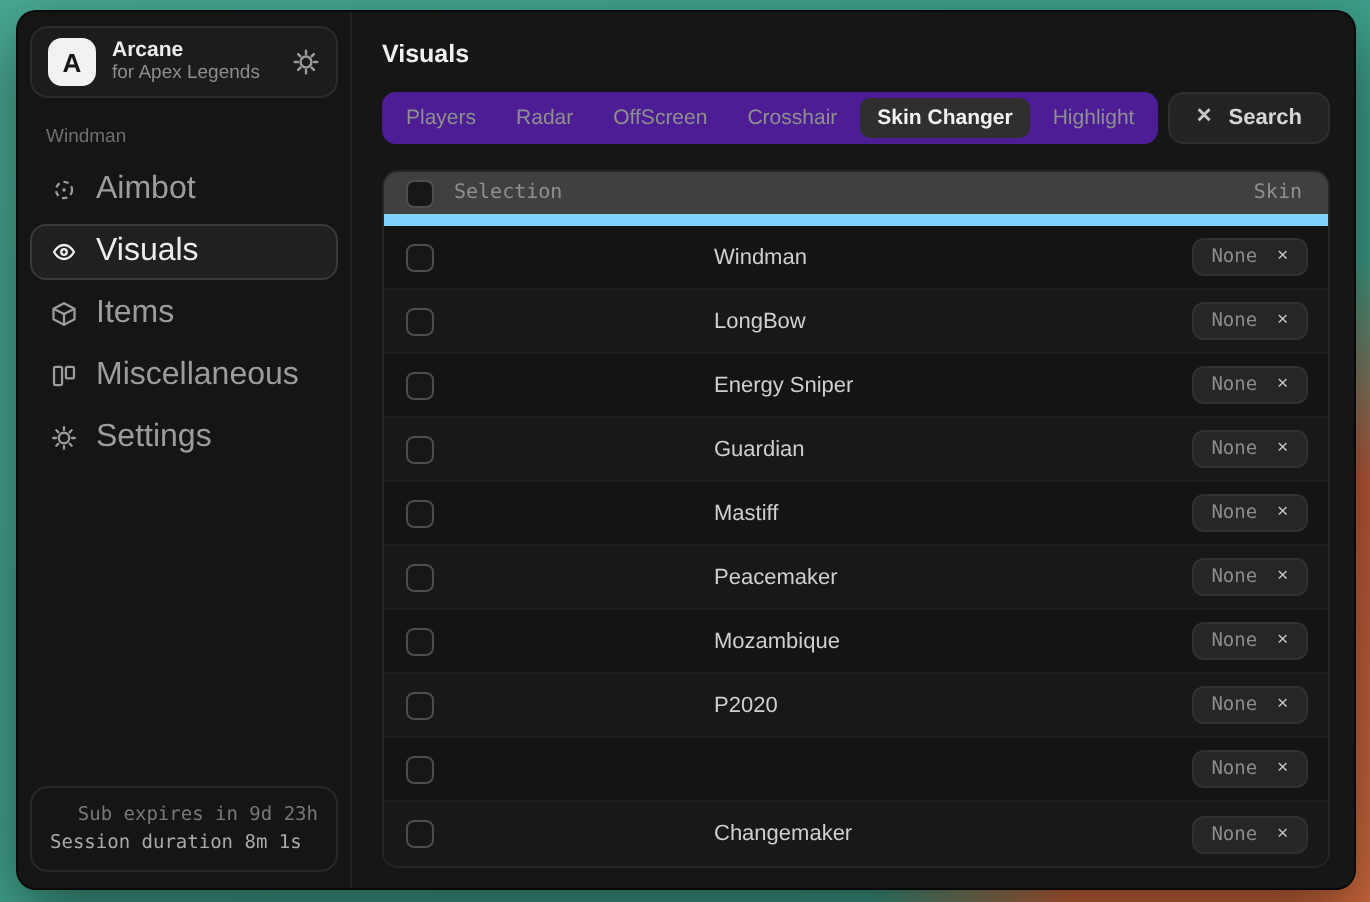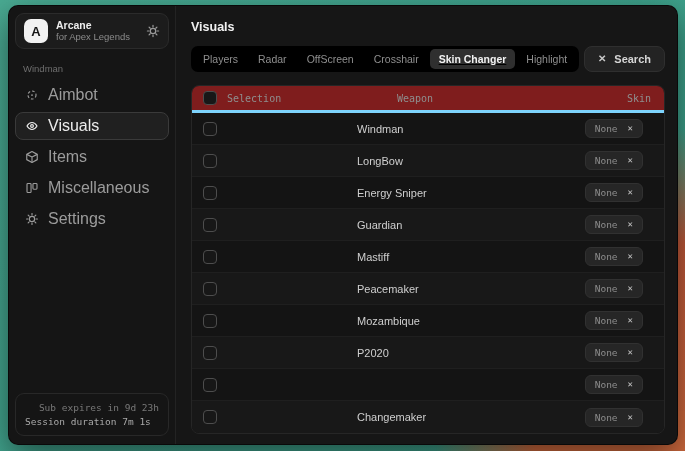--- a/index.html
+++ b/index.html
@@ -36,42 +36,42 @@
 
   .sidebar-footer { margin-top:auto; border:1px solid #282828; border-radius:9px; padding:7px 9px 6px;
     font-family:"DejaVu Sans Mono", monospace; line-height:1.5; }
   .foot-1 { font-size:9.5px; color:#787878; white-space:nowrap;text-align:right; }
   .foot-2 { font-size:9.5px; color:#a9a9a9; white-space:nowrap; }
 
   
   .main { flex:1; min-width:0; display:flex; flex-direction:column; padding:11px 12px 10px 15px; background:#161616; }
   .main-title { font-size:12.5px; font-weight:700; color:#f0f0f0; margin:3px 0 12px; }
   .toolbar { display:flex; align-items:center; justify-content:space-between; margin-bottom:13px; }
-  .tabs { display:flex; align-items:center; background:#000000; border-radius:7px; padding:3px; gap:2px;text-decoration:underline; }
+  .tabs { display:flex; align-items:center; background:#4c1d95; border-radius:7px; padding:3px; gap:2px; }
   .tab { font-size:10.5px; color:#8f8f8f; padding:4px 9px; border-radius:5px; white-space:nowrap; cursor:pointer; }
   .tab.active { background:#2f2f2f; color:#f2f2f2; font-weight:600; }
   .search-btn { display:flex; align-items:center; gap:8px; background:#232323; border:1px solid #2f2f2f;
     border-radius:8px; padding:6px 13px; color:#d6d6d6; font-size:11px; font-weight:600; cursor:pointer; }
   .search-x { font-size:10px; color:#c9c9c9; line-height:1; }
 
   .table { border:1px solid #262626; border-radius:8px; overflow:hidden; display:flex; flex-direction:column; }
   .trow { display:grid; grid-template-columns:165px 1fr auto; align-items:center; height:32px;
     border-bottom:1px solid #1f1f1f; background:#141414; }
   .trow:nth-child(even) { background:#181818; }
   .trow:last-child { border-bottom:none; }
-  .thead { height:30px; background:#7f1d1d; border-bottom:3px solid #7dd3fc;
-    font-family:"DejaVu Sans Mono", monospace; font-size:10px; color:#8f8f8f;gap:40px; }
+  .thead { height:30px; background:#404040; border-bottom:6px solid #7dd3fc;
+    font-family:"DejaVu Sans Mono", monospace; font-size:10px; color:#8f8f8f; }
   .cell-sel { display:flex; align-items:center; gap:10px; padding-left:11px; }
   .checkbox { width:14px; height:14px; flex:none; border:1.5px solid #4d4d4d; border-radius:4px;
     background:#171717; cursor:pointer; }
   .weapon-name { font-size:11px; color:#cfcfcf; }
   .thead .head-weapon { font-size:10px; color:#8f8f8f; }
   .head-skin { justify-self:end; padding-right:13px; }
   .skin-pill { justify-self:end; display:flex; align-items:center; gap:10px; background:#262626;
-    border:1px solid #313131; border-radius:6px; padding:3px 9px; margin-right:21px;
+    border:1px solid #313131; border-radius:6px; padding:3px 9px; margin-right:10px;
     font-family:"DejaVu Sans Mono", monospace; font-size:9.5px; color:#8d8d8d; cursor:pointer; }
   .pill-x { color:#c0c0c0; font-size:9px; line-height:1; }
 </style>
 </head>
 <body>
 
 <div class="backdrop">
   <div class="backdrop-orange"></div>
   <div class="backdrop-orange2"></div>
 </div>
@@ -151,21 +151,21 @@
               <line x1="3.6" y1="12.4" x2="4.8" y2="11.2"></line>
               <line x1="11.2" y1="4.8" x2="12.4" y2="3.6"></line>
             </svg>
           </span>
           <span>Settings</span>
         </div>
       </div>
 
     <div class="sidebar-footer">
       <div class="foot-1">Sub expires in 9d 23h</div>
-      <div class="foot-2">Session duration 7m 1s</div>
+      <div class="foot-2">Session duration 8m 1s</div>
     </div>
   </div>
 
   <div class="main">
     <div class="main-title">Visuals</div>
 
     <div class="toolbar">
       <div class="tabs">
           <div class="tab">Players</div>
           <div class="tab">Radar</div>
@@ -179,21 +179,20 @@
         <span>Search</span>
       </div>
     </div>
 
     <div class="table">
       <div class="trow thead">
         <div class="cell-sel">
           <div class="checkbox"></div>
           <span>Selection</span>
         </div>
-        <span class="head-weapon">Weapon</span>
         <span class="head-skin">Skin</span>
       </div>
       <div id="rows">
           <div class="trow">
             <div class="cell-sel">
               <div class="checkbox"></div>
             </div>
             <span class="weapon-name">Windman</span>
             <div class="skin-pill">
               <span>None</span>

